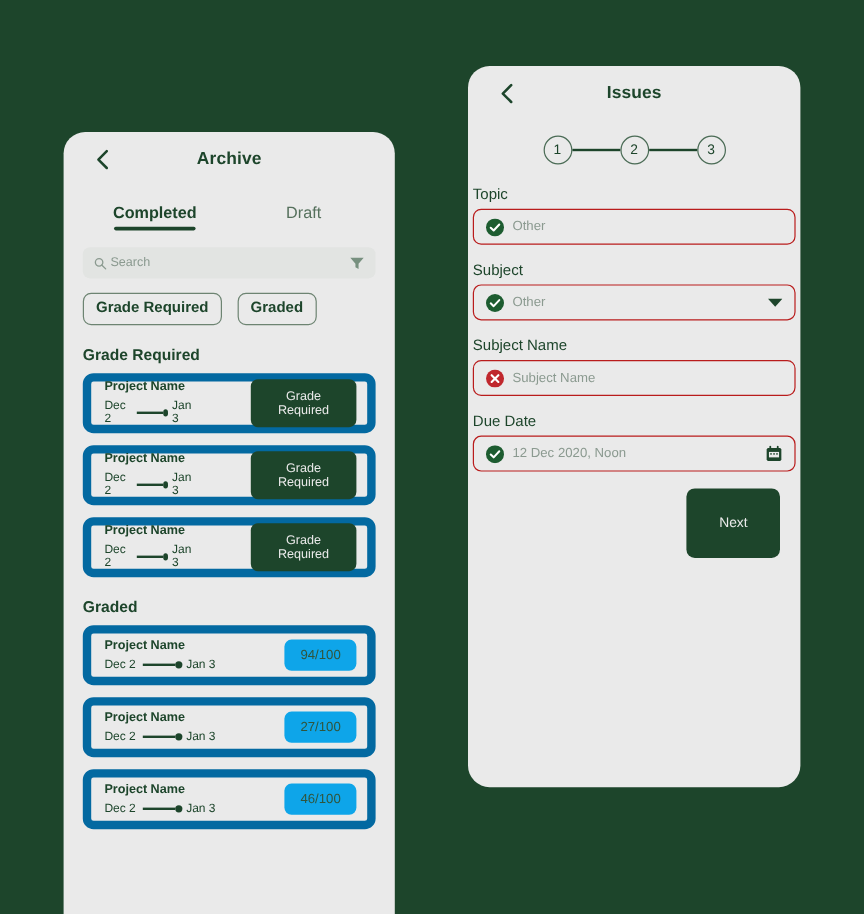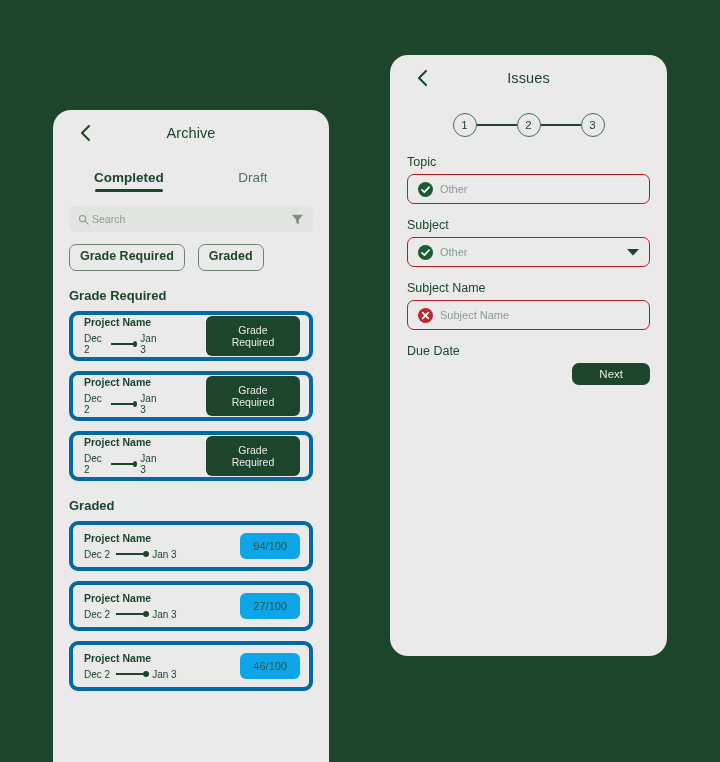--- a/index.html
+++ b/index.html
@@ -33,21 +33,21 @@
     position: absolute;
     left: 22px; top: 50%;
     transform: translateY(-50%);
     width: 20px; height: 20px;
     display: flex; align-items: center; justify-content: center;
     cursor: pointer;
   }
   .back-chevron svg { display: block; }
   .panel-title {
     font-size: 14.5px;
-    font-weight: normal;
+    font-weight: bold;
     color: #1d452b;
     letter-spacing: .1px;
   }
 
   
   .tabs {
     display: flex;
     margin-top: 14px;
     padding: 0 14px;
   }
@@ -114,21 +114,21 @@
   
   .section-title {
     font-size: 13px;
     font-weight: bold;
     color: #1d452b;
     margin: 17px 0 8px 16px;
   }
 
   .card {
     margin: 0 16px 10px 16px;
-    border: 4px solid #0369a1;
+    border: 7px solid #0369a1;
     border-radius: 9px;
     height: 50px;
     display: flex;
     align-items: center;
     padding: 0 9px 0 11px;
     background: transparent;
     gap: 46px;
   }
   .card-main { flex: 1; }
   .card-name {
@@ -194,21 +194,21 @@
     color: #1d452b;
     background: #eaeaea;
     cursor: pointer;
   }
   .step-line {
     width: 40px; height: 1.6px;
     background: #1d452b;
   }
 
   
-  .form { padding: 0 17px; margin-top: 18px; }
+  .form { padding: 0 4px; margin-top: 18px; }
   .field-label {
     font-size: 12.5px;
     color: #1d452b;
     margin-bottom: 5px;
   }
   .field-box {
     height: 30px;
     border: 1px solid #b91c1c;
     border-radius: 7px;
     display: flex;
@@ -226,21 +226,21 @@
   .caret-down { display: flex; align-items: center; cursor: pointer; }
   .cal-icon { display: flex; align-items: center; cursor: pointer; }
 
   .next-row { display: flex; justify-content: flex-end; padding: 0 17px; margin-top: 4px; }
   .btn-next {
     background: #1d452b;
     color: #eaeaea;
     font-size: 11.5px;
     border: none;
     border-radius: 7px;
-    padding: 5px 27px;
+    padding: 23px 27px;
     cursor: pointer;
     font-family: inherit;
   }
 </style>
 </head>
 <body>
 
 <div class="stage">
 
   <div class="panel" id="panel-archive">
@@ -421,20 +421,40 @@
           <svg width="15" height="15" viewBox="0 0 16 16" aria-hidden="true">
             <circle cx="8" cy="8" r="8" fill="#c0272d"></circle>
             <line x1="5" y1="5" x2="11" y2="11" stroke="#ffffff" stroke-width="1.9" stroke-linecap="round"></line>
             <line x1="11" y1="5" x2="5" y2="11" stroke="#ffffff" stroke-width="1.9" stroke-linecap="round"></line>
           </svg>
         </span>
         <span class="field-value">Subject Name</span>
       </div>
 
       <div class="field-label">Due Date</div>
+      <div class="field-box">
+        <span class="status-icon">
+          <svg width="15" height="15" viewBox="0 0 16 16" aria-hidden="true">
+            <circle cx="8" cy="8" r="8" fill="#1d5c30"></circle>
+            <polyline points="4.2,8.3 6.8,10.8 11.8,5.4" fill="none" stroke="#ffffff" stroke-width="1.8" stroke-linecap="round" stroke-linejoin="round"></polyline>
+          </svg>
+        </span>
+        <span class="field-value">12 Dec 2020, Noon</span>
+        <span class="cal-icon">
+          <svg width="14" height="14" viewBox="0 0 16 16" aria-hidden="true">
+            <rect x="1" y="2.6" width="14" height="12.4" rx="1.6" fill="#1d452b"></rect>
+            <rect x="3.2" y="6.4" width="9.6" height="5.2" fill="#eaeaea"></rect>
+            <rect x="4.4" y="7.6" width="1.5" height="1.4" fill="#1d452b"></rect>
+            <rect x="7.3" y="7.6" width="1.5" height="1.4" fill="#1d452b"></rect>
+            <rect x="10.1" y="7.6" width="1.5" height="1.4" fill="#1d452b"></rect>
+            <rect x="3.6" y="0.6" width="1.7" height="3" rx="0.8" fill="#1d452b"></rect>
+            <rect x="10.7" y="0.6" width="1.7" height="3" rx="0.8" fill="#1d452b"></rect>
+          </svg>
+        </span>
+      </div>
 
     </div>
 
     <div class="next-row">
       <button class="btn-next">Next</button>
     </div>
 
   </div>
 
 </div>

